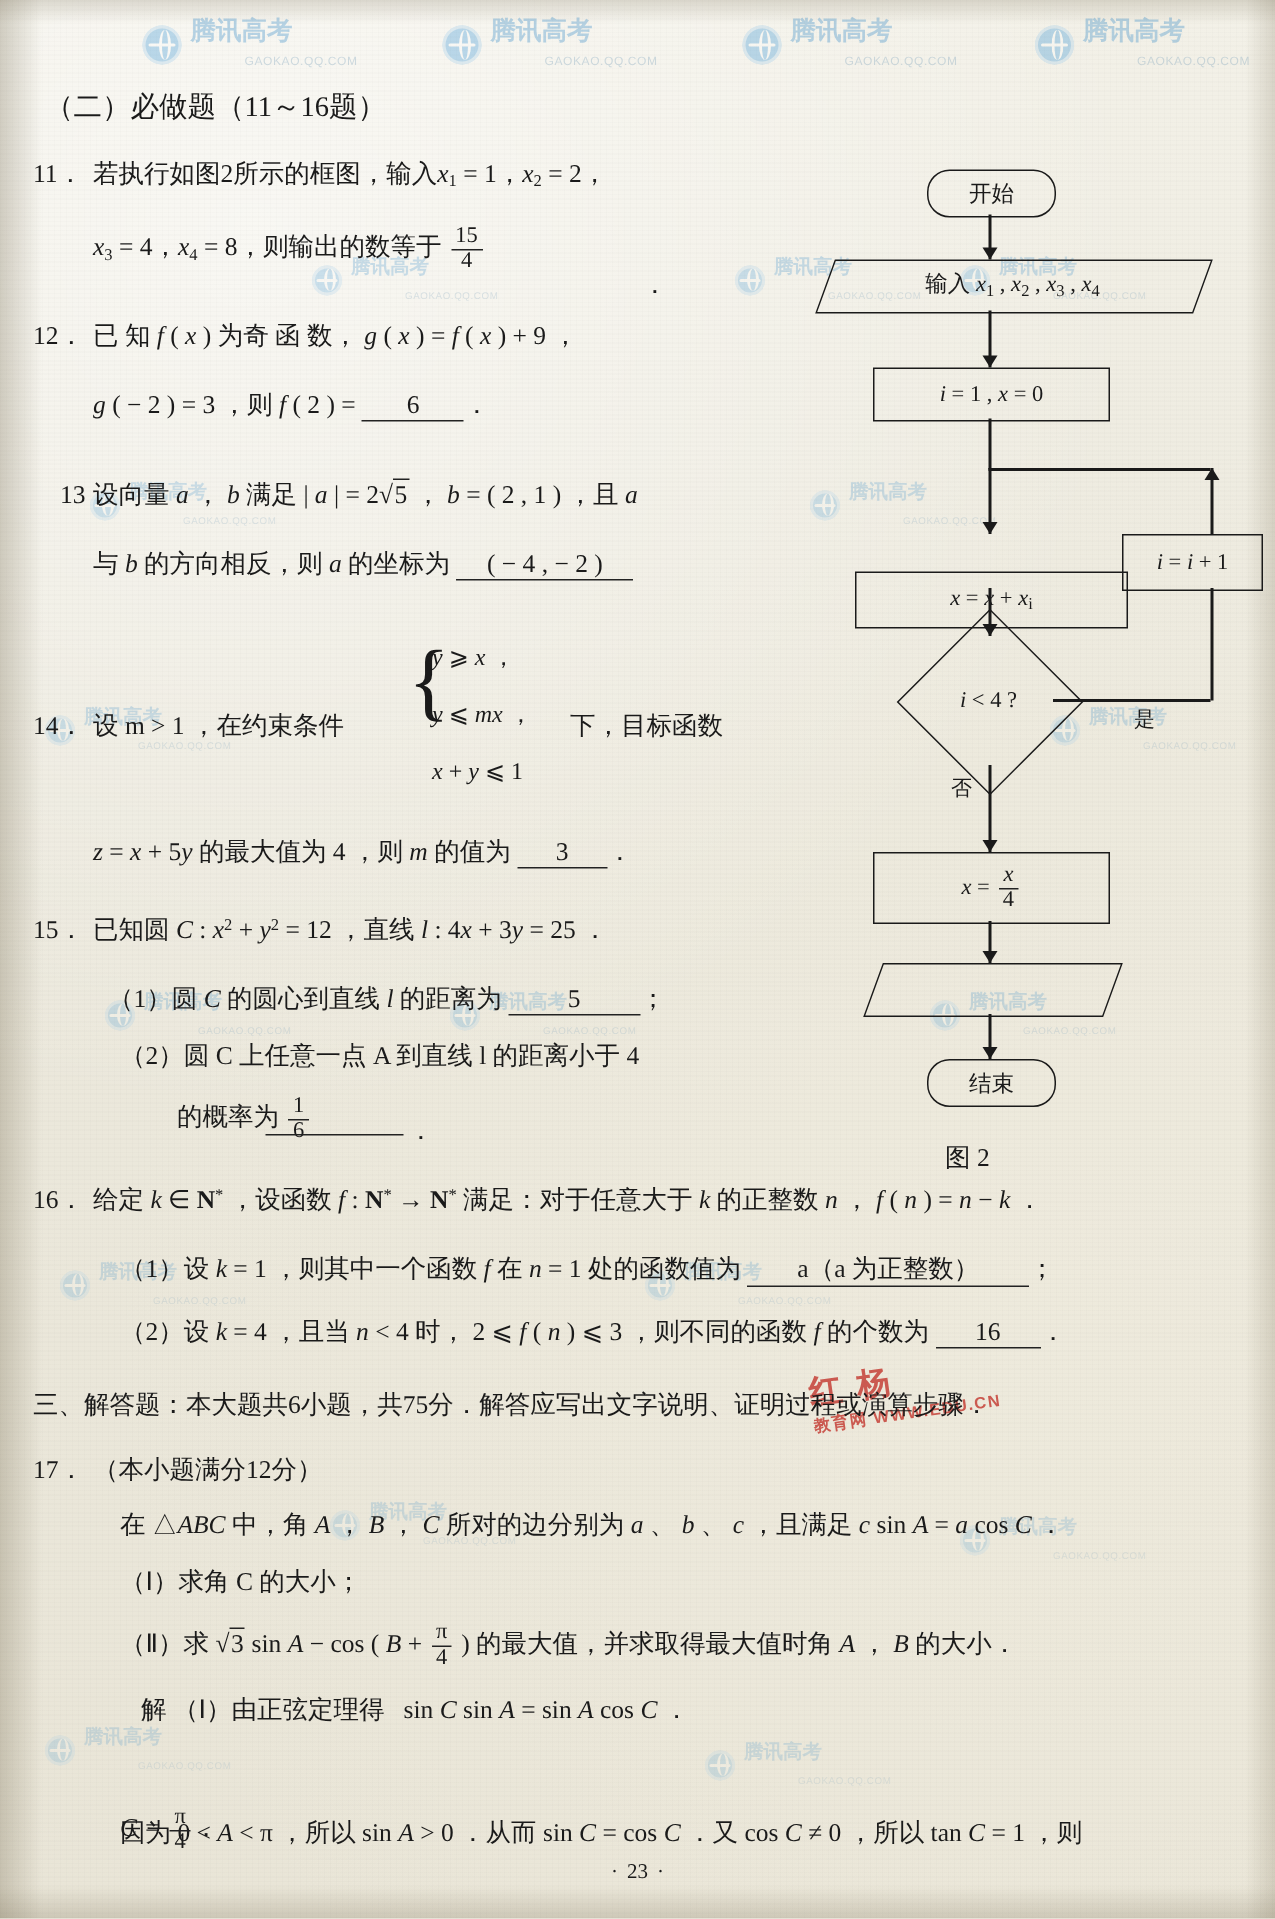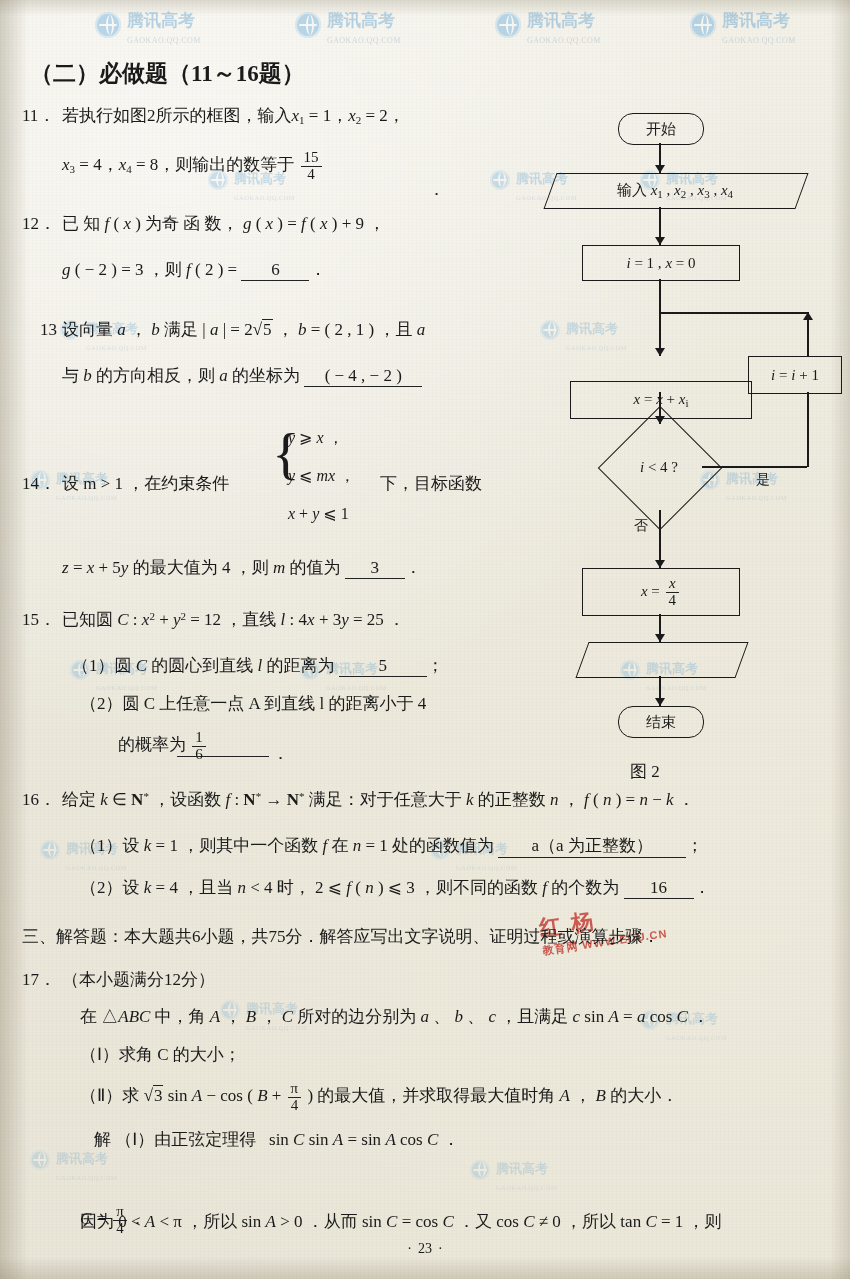--- a/index.html
+++ b/index.html
@@ -42,21 +42,21 @@
   }
   .edge-bottom{
     position:absolute;left:0;bottom:0;height:22px;width:100%;
     background:linear-gradient(0deg, rgba(120,110,85,0.25), rgba(120,110,85,0));
     pointer-events:none;
   }
 
   
   .wm{
     position:absolute;
-    display:flex;align-items:flex-start;gap:6px;
+    display:flex;align-items:center;gap:6px;
     opacity:.30;
     pointer-events:none;
     user-select:none;
   }
   .wm .globe{
     width:26px;height:26px;border-radius:50%;
     background:#2a8fd6;
     position:relative;flex:none;
     box-shadow:inset 0 0 0 2px rgba(255,255,255,.55);
   }
@@ -66,22 +66,22 @@
   .wm .globe:after{
     content:"";position:absolute;left:11px;top:3px;width:4px;height:20px;border-radius:50%;
     border:2px solid #fff;border-top:none;border-bottom:none;
   }
   .wm .wmtext{line-height:1.05;}
   .wm .wm-main{
     font-family:"Liberation Sans",sans-serif;
     font-size:17px;font-weight:bold;color:#1f7fc4;white-space:nowrap;
   }
   .wm .wm-sub{
-    font-family:Liberation Serif, serif;
-    font-size:8px;color:#6c97b5;letter-spacing:.4px;white-space:nowrap;
+    font-family:Liberation Sans, sans-serif;
+    font-size:8px;color:#6c97b5;letter-spacing:.4px;white-space:nowrap;margin-left:36px;
   }
   .wm.small .globe{width:20px;height:20px;}
   .wm.small .globe:before{left:3px;top:9px;width:14px;}
   .wm.small .globe:after{left:8px;top:2px;width:4px;height:15px;}
   .wm.small .wm-main{font-size:13px;}
   .wm.small .wm-sub{font-size:6.5px;}
 
   .redstamp{
     position:absolute;
     color:#c02a22;
@@ -93,21 +93,21 @@
   }
   .redstamp .t1{font-size:22px;letter-spacing:2px;}
   .redstamp .t2{font-size:11px;letter-spacing:1px;}
 
   
   .content{
     position:absolute;left:0;top:0;width:850px;height:1279px;
   }
   .txt{position:absolute;white-space:nowrap;}
   .cn{font-family:"Liberation Serif",serif;font-size:17px;}
-  .sec-title{font-size:23px;font-weight:bold;}
+  .sec-title{font-size:19px;font-weight:normal;}
   .it{font-style:italic;}
   .sub{font-size:11px;vertical-align:-3px;}
   .sup{font-size:11px;vertical-align:5px;}
   .blank{
     display:inline-block;border-bottom:1px solid #222;text-align:center;
     padding:0 4px;
   }
   .frac{
     display:inline-block;text-align:center;vertical-align:middle;
     font-size:15px;line-height:1.05;

